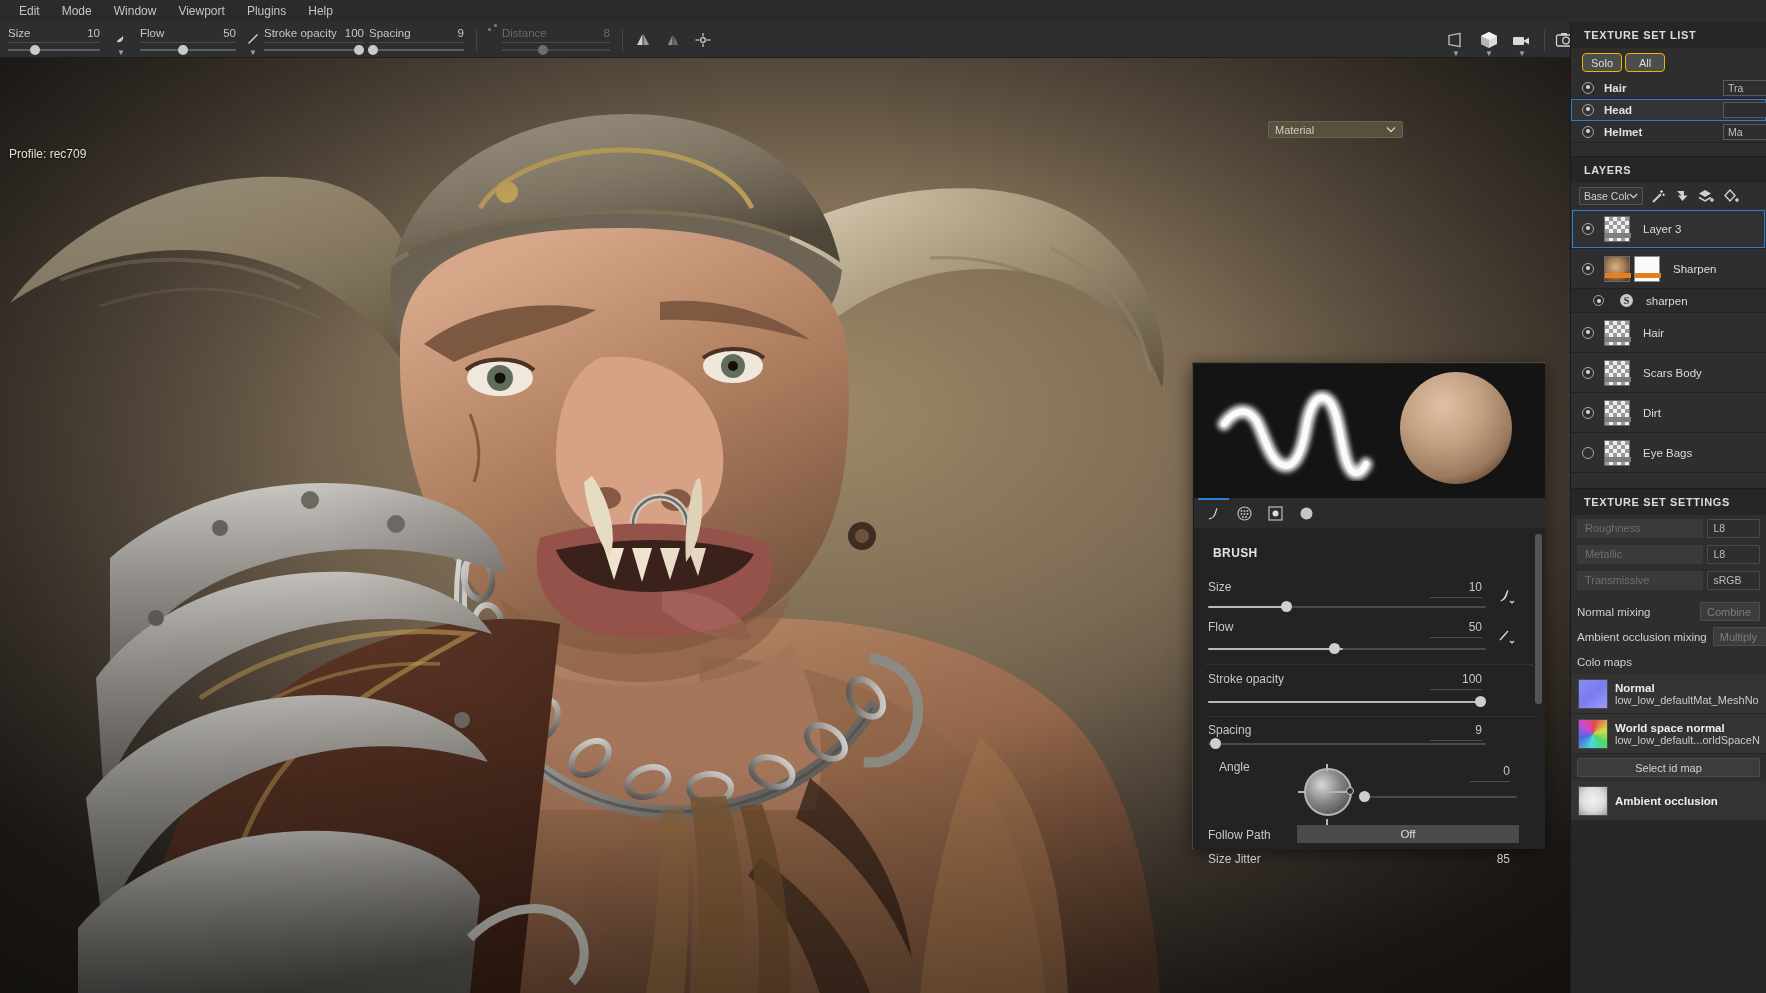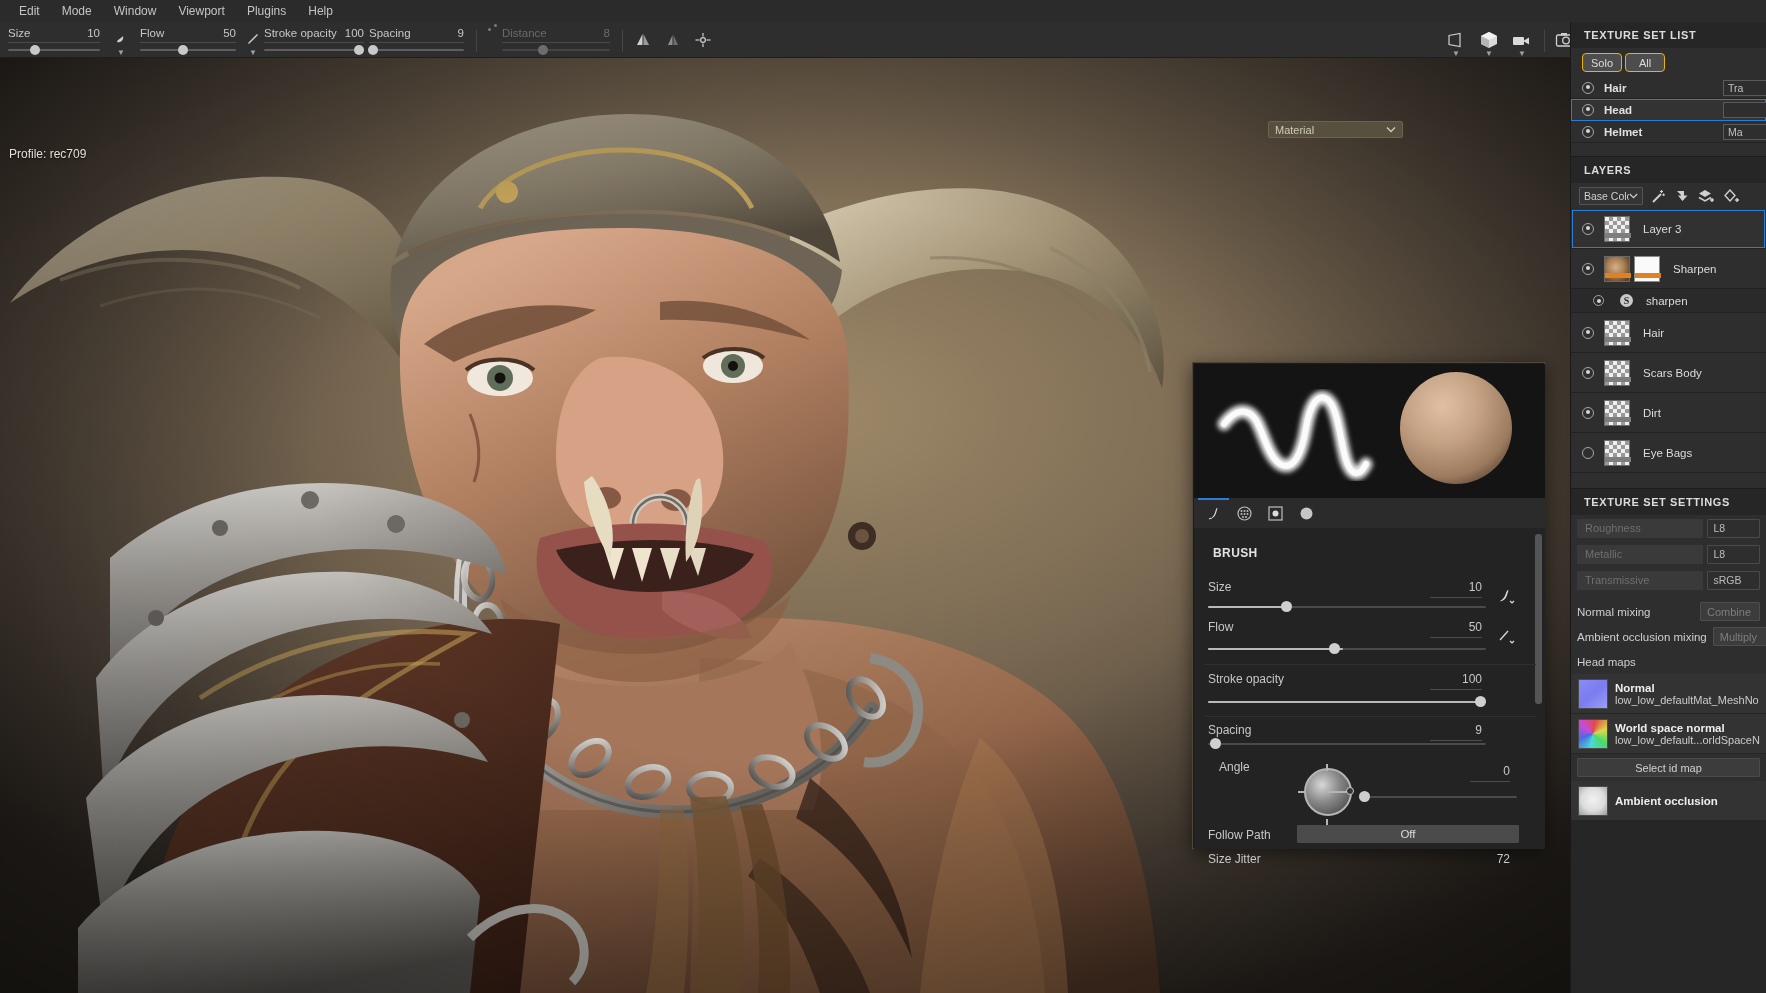--- a/index.html
+++ b/index.html
@@ -668,21 +668,21 @@
       <div style="position:absolute;left:152px;top:259px;width:8px;height:8px;border-radius:50%;border:1.5px solid #ccc;background:#333;"></div>
       <div class="bp-row-val" style="left:276px; top:236px; width:40px;">0</div>
       <div class="bp-val-underline" style="left:276px; top:253px; width:40px;"></div>
       <div class="bp-track-bg" style="left:165px; top:268px; width:158px;"></div>
       <div class="bp-knob" style="left:165px; top:263px;"></div>
 
       <div class="bp-row-label" style="left:14px; top:300px;">Follow Path</div>
       <div class="bp-followbtn" style="left:103px; top:297px; width:222px;">Off</div>
 
       <div class="bp-row-label" style="left:14px; top:324px;">Size Jitter</div>
-      <div class="bp-row-val" style="left:276px; top:324px; width:40px;">72</div>
+      <div class="bp-row-val" style="left:276px; top:324px; width:40px;">85</div>
     </div>
   </div>
 
   <div class="dock">
 
     <div class="sect-hd">TEXTURE SET LIST</div>
     <div class="panel-body">
       <div style="height:29px;display:flex;align-items:center;gap:3px;padding-left:11px;">
         <div class="btn-sm">Solo</div>
         <div class="btn-sm">All</div>
@@ -818,21 +818,21 @@
 
       <div class="mix-row">
         <div class="mix-label">Normal mixing</div>
         <div class="mix-combo">Combine</div>
       </div>
       <div class="mix-row">
         <div class="mix-label">Ambient occlusion mixing</div>
         <div class="mix-combo">Multiply</div>
       </div>
       <div class="mix-row">
-        <div class="mix-label">Head maps</div>
+        <div class="mix-label">Colo maps</div>
         <div class="bake-btn">Bake m</div>
       </div>
 
       <div class="mm-row">
         <div class="mm-thumb" style="background:linear-gradient(140deg,#8a8cf5 0%,#7a7cf0 50%,#9b9dfb 100%);"></div>
         <div class="mm-texts">
           <div class="mm-title">Normal</div>
           <div class="mm-sub">low_low_defaultMat_MeshNo</div>
         </div>
       </div>

